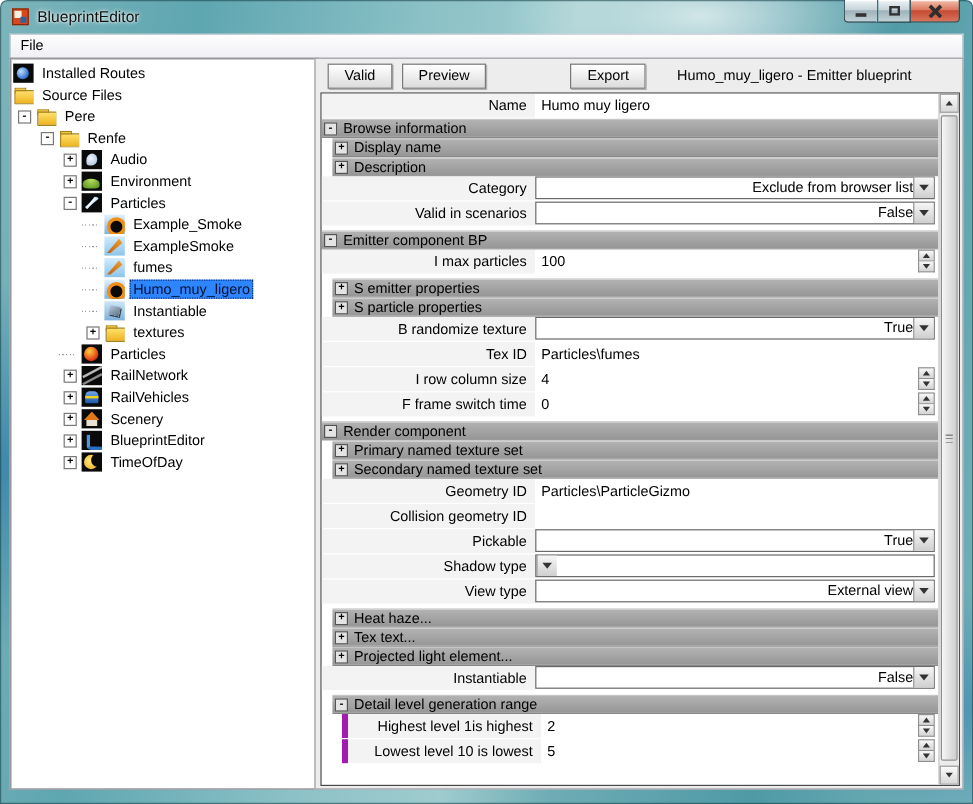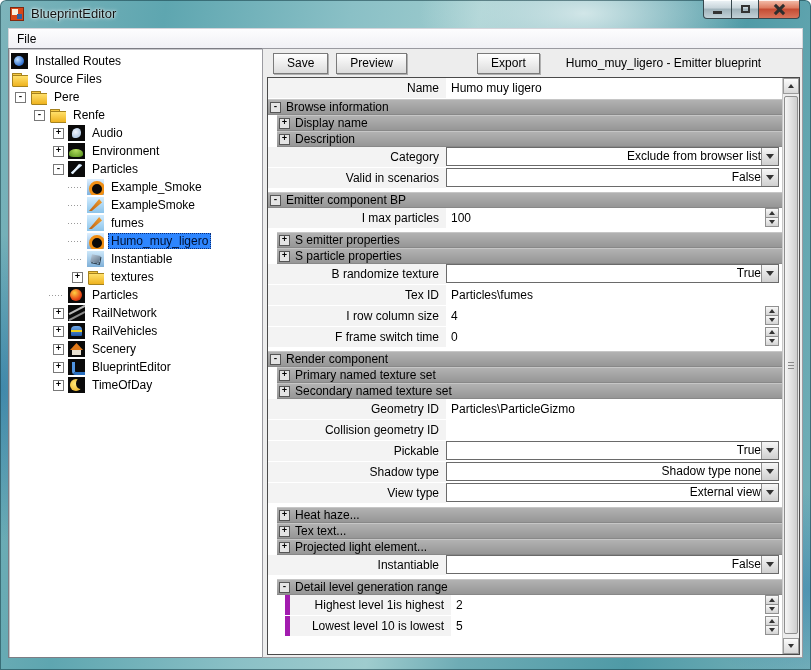--- a/index.html
+++ b/index.html
@@ -297,21 +297,21 @@
         <span class="tslot">
           <span class="texp">+</span>
         </span>
         <span class="tico i-timeofday"></span>
         <span class="tlabel">TimeOfDay</span>
       </div>
     </div>
 
   <div class="right-panel">
     <div class="toolbar">
-      <button class="tbtn">Save</button>
+      <button class="tbtn">Valid</button>
       <button class="tbtn">Preview</button>
       <button class="tbtn export">Export</button>
       <span class="tb-title">Humo_muy_ligero - Emitter blueprint</span>
     </div>
     <div class="grid">
       <div class="grid-rows" id="grid-rows">
           <div class="g-field">
             <span class="glab">Name</span>
             <div class="gval"><span class="vtext">Humo muy ligero</span></div>
           </div>
@@ -437,21 +437,20 @@
                 <span class="cbtn">
                   <i class="arr-dn"></i>
                 </span>
               </div>
             </div>
           </div>
           <div class="g-field">
             <span class="glab">Shadow type</span>
             <div class="gval">
               <div class="combo">
-                <span class="ctext">Shadow type none</span>
                 <span class="cbtn">
                   <i class="arr-dn"></i>
                 </span>
               </div>
             </div>
           </div>
           <div class="g-field">
             <span class="glab">View type</span>
             <div class="gval">
               <div class="combo">

